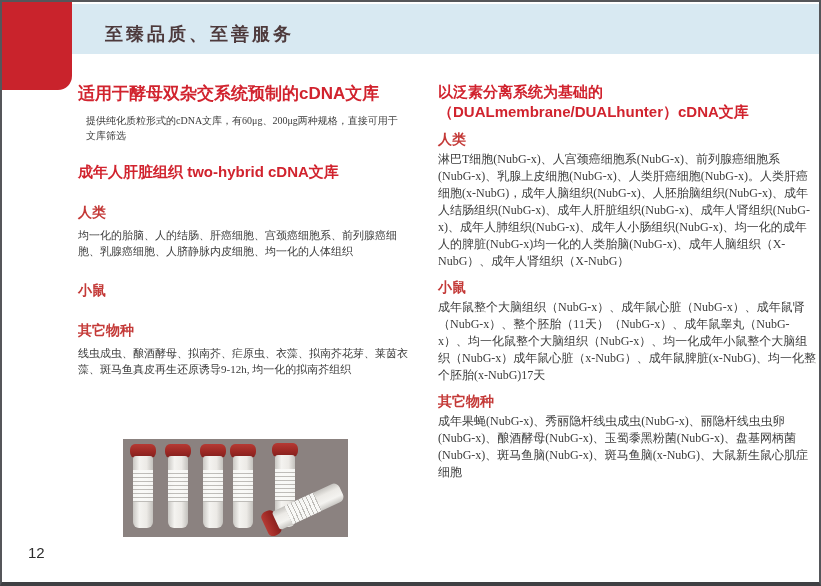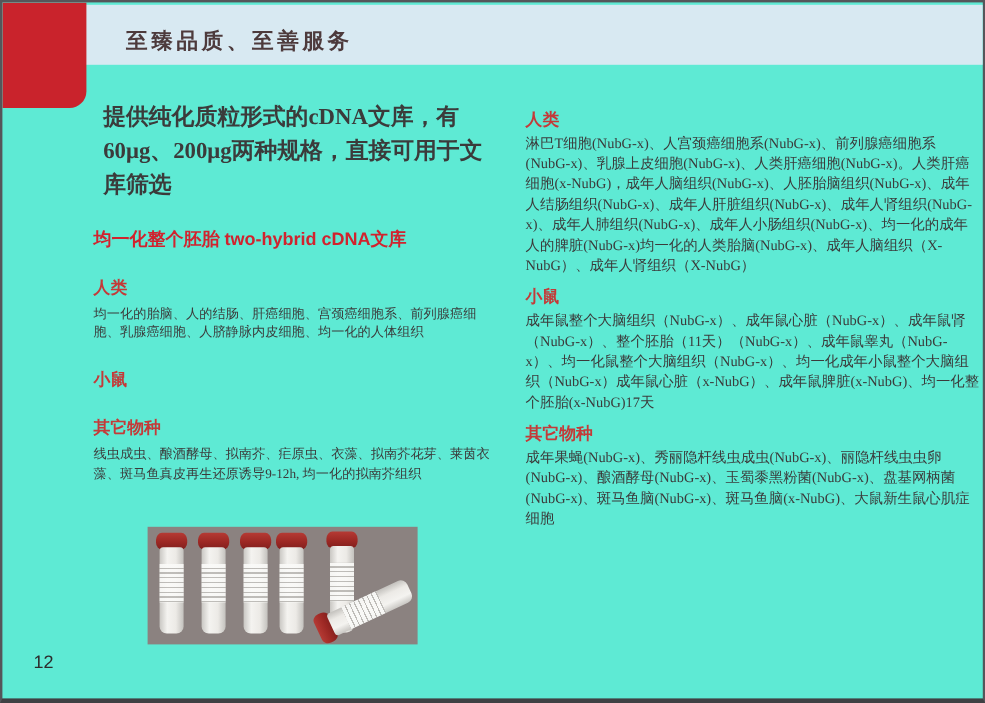--- a/index.html
+++ b/index.html
@@ -2,21 +2,21 @@
 <html style="--brand_red: #c9232c; --heading_red: #d1232e; --label_red: #c43a38; --band_blue: #d8e9f2; --title_color: #4d3a3c; --body_color: #3b3b3b; --photo_bg: #8b8280;"><head>
 <meta charset="utf-8">
 <style>
   html,body { margin:0; padding:0; background:#e8e8e8; }
   * { box-sizing:border-box; }
 
   .canvas {
     position:relative;
     width:821px; height:586px;
     margin:0 auto;
-    background:#5eead4;
+    background:#ffffff;
     border:2px solid #55565a;
     border-bottom:4px solid #3f4043;
     overflow:hidden;
     font-family:"Liberation Serif","DejaVu Serif",serif;
     color:var(--body_color,#3b3b3b);
     padding-left:12px;
   }
 
   .header-band {
     position:absolute; left:66px; top:2px; right:0; height:50px;
@@ -44,21 +44,21 @@
   }
   .h1-right {
     margin:0 0 10px; width:332px;
     font-family:"Liberation Sans","DejaVu Sans",sans-serif;
     font-weight:bold; font-size:15px; line-height:1.3;
     color:var(--heading_red,#d1232e);
     word-break:break-word;
   }
   .intro {
     margin:0 15px 20px 8px;
-    font-size:19px; line-height:1.5;font-weight:bold;
+    font-size:10px; line-height:1.5;
   }
   .h2-left {
     margin:0; font-family:"Liberation Sans","DejaVu Sans",sans-serif;
     font-weight:bold; font-size:15px;
     color:var(--heading_red,#d1232e);
   }
 
   .sec { margin-top:22px; }
   .sec .sec-label {
     font-family:"Liberation Sans","DejaVu Sans",sans-serif;
@@ -109,22 +109,23 @@
 </head>
 <body>
 
 <div class="canvas">
 
   <div class="header-band"></div>
   <div class="brand-red-square"></div>
   <div class="header-title">至臻品质、至善服务</div>
 
   <div class="col col-left">
+    <h1 class="h1-left">适用于酵母双杂交系统预制的cDNA文库</h1>
     <p class="intro">提供纯化质粒形式的cDNA文库，有60μg、200μg两种规格，直接可用于文库筛选</p>
-    <h2 class="h2-left">均一化整个胚胎 two-hybrid cDNA文库</h2>
+    <h2 class="h2-left">成年人肝脏组织 two-hybrid cDNA文库</h2>
 
     <div class="sec">
       <div class="sec-label">人类</div>
       <p class="sec-text">均一化的胎脑、人的结肠、肝癌细胞、宫颈癌细胞系、前列腺癌细胞、乳腺癌细胞、人脐静脉内皮细胞、均一化的人体组织</p>
     </div>
     <div class="sec">
       <div class="sec-label">小鼠</div>
     </div>
     <div class="sec">
       <div class="sec-label">其它物种</div>
@@ -159,20 +160,21 @@
       <div class="vial-label"></div>
     </div>
     <div class="vial vial-tilted" style="left:168px; top:26px;">
       <div class="vial-cap"></div>
       <div class="vial-body"></div>
       <div class="vial-label"></div>
     </div>
   </div>
 
   <div class="col col-right">
+    <h1 class="h1-right">以泛素分离系统为基础的（DUALmembrane/DUALhunter）cDNA文库</h1>
 
     <div class="sec-r">
       <div class="sec-label">人类</div>
       <p class="sec-text">淋巴T细胞(NubG-x)、人宫颈癌细胞系(NubG-x)、前列腺癌细胞系(NubG-x)、乳腺上皮细胞(NubG-x)、人类肝癌细胞(NubG-x)。人类肝癌细胞(x-NubG)，成年人脑组织(NubG-x)、人胚胎脑组织(NubG-x)、成年人结肠组织(NubG-x)、成年人肝脏组织(NubG-x)、成年人肾组织(NubG-x)、成年人肺组织(NubG-x)、成年人小肠组织(NubG-x)、均一化的成年人的脾脏(NubG-x)均一化的人类胎脑(NubG-x)、成年人脑组织（X-NubG）、成年人肾组织（X-NubG）</p>
     </div>
     <div class="sec-r">
       <div class="sec-label">小鼠</div>
       <p class="sec-text">成年鼠整个大脑组织（NubG-x）、成年鼠心脏（NubG-x）、成年鼠肾（NubG-x）、整个胚胎（11天）（NubG-x）、成年鼠睾丸（NubG-x）、均一化鼠整个大脑组织（NubG-x）、均一化成年小鼠整个大脑组织（NubG-x）成年鼠心脏（x-NubG）、成年鼠脾脏(x-NubG)、均一化整个胚胎(x-NubG)17天</p>
     </div>
     <div class="sec-r">

